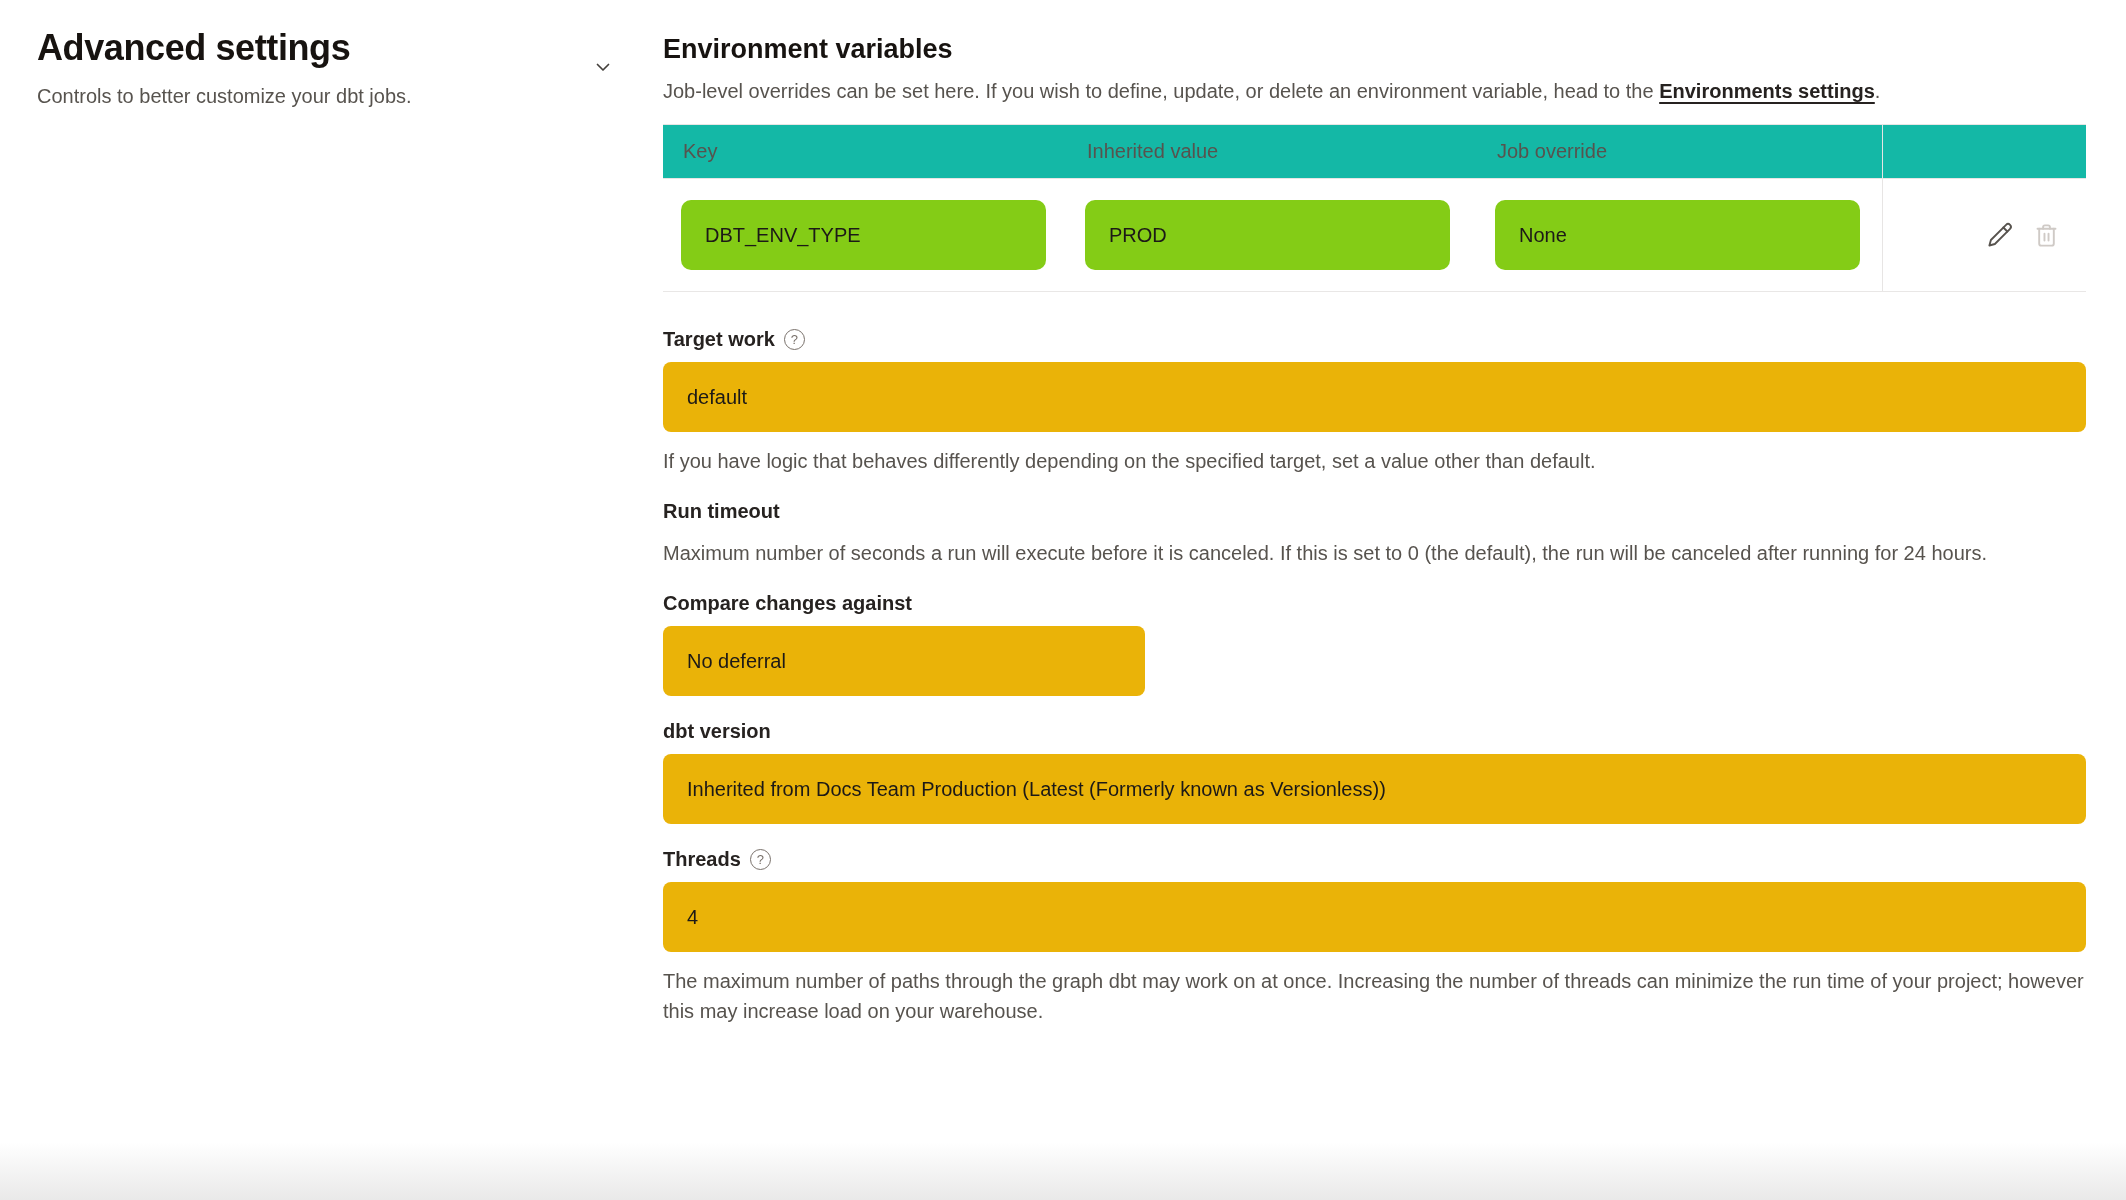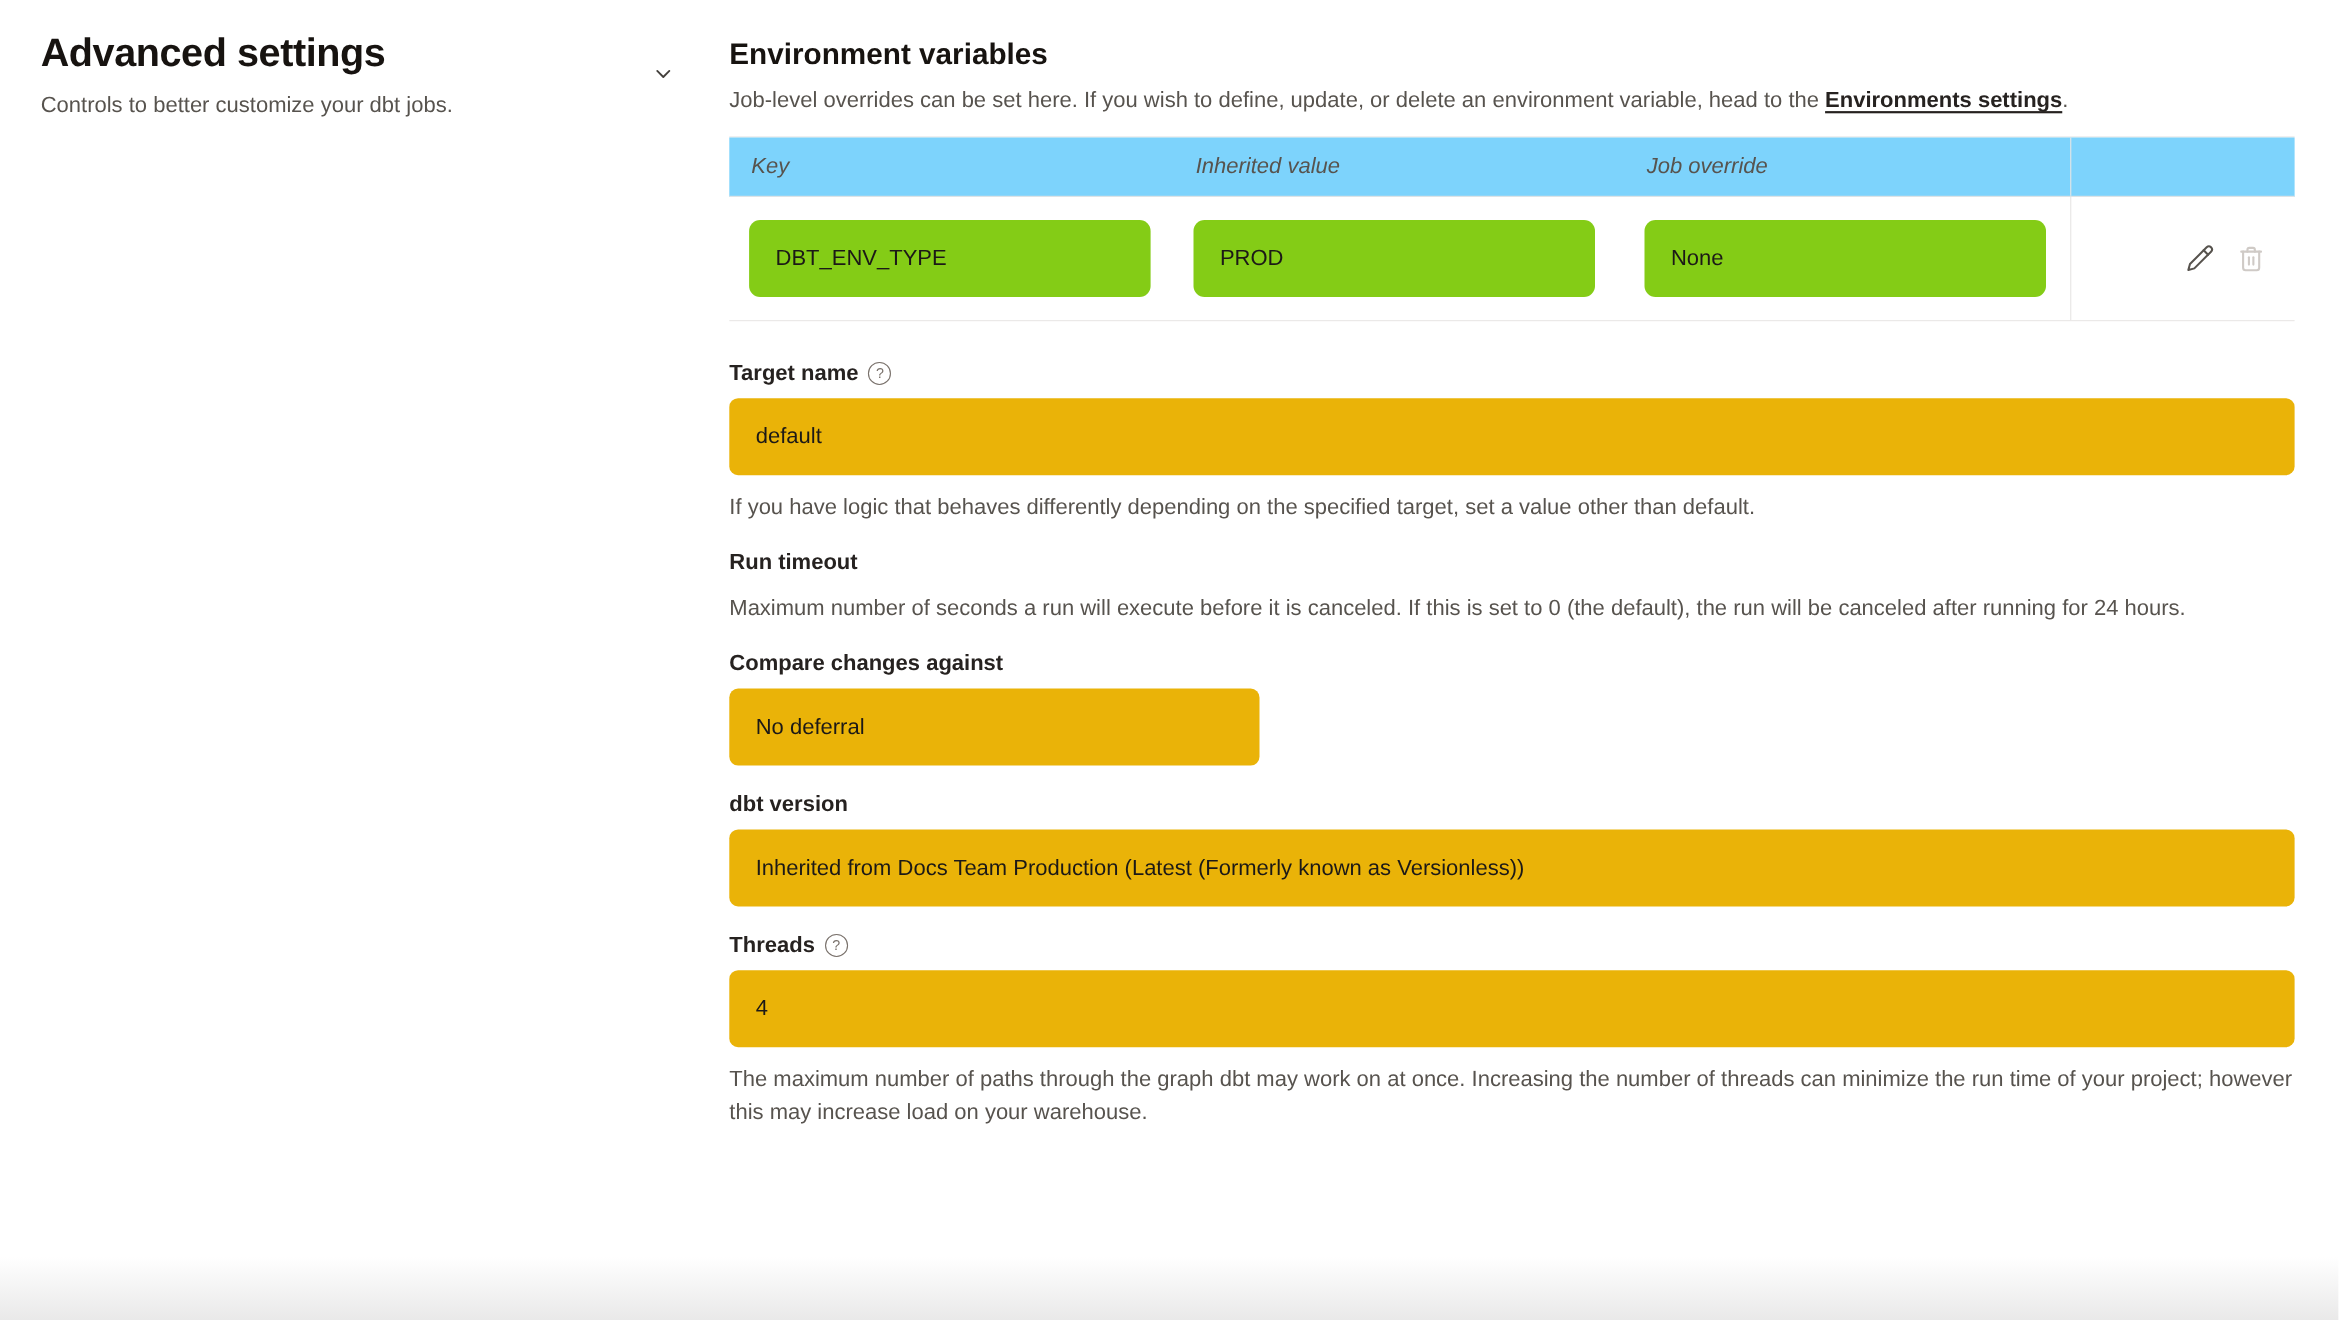--- a/index.html
+++ b/index.html
@@ -49,23 +49,22 @@
 
   
   .env-table {
     margin-top: 18px;
     border-top: 1px solid #e7e5e4;
     border-bottom: 1px solid #e9e7e6;
   }
   .t-header {
     display: grid; grid-template-columns: 404px 410px 405px 1fr;
     height: 54px; align-items: center;
-    background: #7dd3fc;
+    background: #14b8a6;
     border-bottom: 1px solid #e7e5e4;
-    font-style: italic;
   }
   .t-header .th {
     padding-left: 20px; font-size: 20px; color: #57534e; font-weight: 400;
   }
   .t-row {
     display: grid; grid-template-columns: 404px 410px 405px 1fr;
     height: 112px; align-items: center;
   }
   .cell { height: 100%; display: flex; align-items: center; }
   .cell-pill {
@@ -179,21 +178,21 @@
               <path d="M13.8 10.5v6"></path>
             </svg>
           </span>
         </button>
       </div>
     </div>
   </div>
 
   <div class="field first">
     <div class="field-label">
-      <span>Target name</span>
+      <span>Target work</span>
       <button class="help-badge">?</button>
     </div>
     <input class="text-input" type="text" value="default" style="">
     <div class="field-help">If you have logic that behaves differently depending on the specified target, set a value other than default.</div>
   </div>
 
   <div class="field">
     <div class="field-label">
       <span>Run timeout</span>
     </div>

